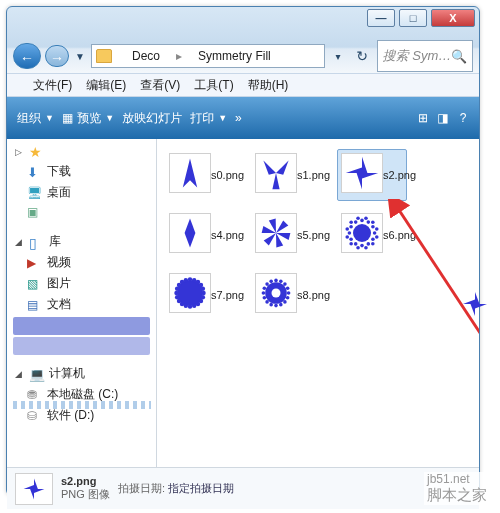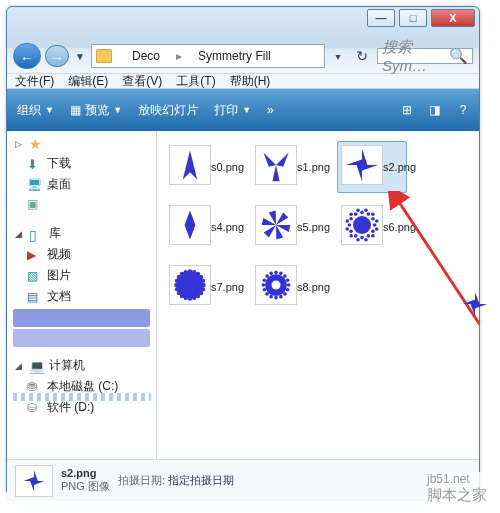--- a/index.html
+++ b/index.html
@@ -14,26 +14,26 @@
 .addrbar { height:34px; display:flex; align-items:center; padding:0 6px; gap:4px; }
 .navbtn { width:28px; height:26px; border-radius:14px; border:1px solid #3a7fb8; background:linear-gradient(#63a8e6,#1f6db5); display:flex; align-items:center; justify-content:center; color:#fff; font-size:14px; font-weight:bold; cursor:pointer; }
 .navbtn.fwd { width:24px; height:22px; background:linear-gradient(#bcd8f1,#8ab6db); }
 .navchev { width:14px; color:#2a4a6a; text-align:center; font-size:10px; }
 .addrbox { flex:1; height:24px; border:1px solid #8fa8c0; background:#fff; display:flex; align-items:center; padding:0 4px; font-size:12px; color:#222; }
 .addrbox .foldericon { width:16px; height:14px; background:#f7c95d; border:1px solid #d9a63f; border-radius:2px 2px 0 0; margin-right:4px; }
 .addrbox .crumb { margin:0 16px; }
 .addrbox .sep { color:#888; }
 .addrdd { width:18px; text-align:center; color:#2a4a6a; font-size:10px; }
 .refresh { width:22px; text-align:center; color:#2a4a6a; font-size:14px; }
-.searchbox { width:96px; height:16px; border:1px solid #8fa8c0; background:#fff; color:#888; font-style:italic; font-size:15px; padding:0 4px; display:flex; align-items:center; justify-content:center; }
+.searchbox { width:96px; height:32px; border:1px solid #8fa8c0; background:#fff; color:#888; font-style:italic; font-size:13px; padding:0 4px; display:flex; align-items:center; justify-content:center; }
 .searchbox .mag { color:#2a6bb5; font-style:normal; }
 
-.menubar { height:16px; padding:0 8px; display:flex; align-items:center; gap:14px; font-size:12px; color:#222; background:#f2f6fc; border-top:1px solid #c8d7e8; border-bottom:1px solid #c8d7e8; }
-
-.cmdbar { height:42px; background:linear-gradient(#5fa3d9,#1e6aab); display:flex; align-items:center; color:#fff; font-size:12px; padding:16px 6px; gap:8px; }
+.menubar { height:24px; padding:0 26px; display:flex; align-items:center; gap:14px; font-size:12px; color:#222; background:#f2f6fc; border-top:1px solid #c8d7e8; border-bottom:1px solid #c8d7e8; }
+
+.cmdbar { height:42px; background:linear-gradient(#5fa3d9,#1e6aab); display:flex; align-items:center; color:#fff; font-size:12px; padding:16px 6px; }
 .cmdbar .ci { display:flex; align-items:center; gap:4px; padding:2px 4px; cursor:pointer; }
 .cmdbar .ci .dd { font-size:9px; }
 .cmdbar .spacer { flex:1; }
 .cmdbar .rightico { width:20px; text-align:center; }
 
 .content { display:flex; height:328px; background:#fff; }
 
 .sidebar { width:150px; border-right:1px solid #d0d8e0; overflow:hidden; font-size:12px; color:#222; padding:4px 0; position:relative; }
 .sbitem { display:flex; align-items:center; gap:4px; padding:2px 6px 2px 20px; cursor:pointer; white-space:nowrap; }
 .sbhead { display:flex; align-items:center; gap:4px; padding:2px 6px 2px 8px; cursor:pointer; white-space:nowrap; font-weight:normal; }

